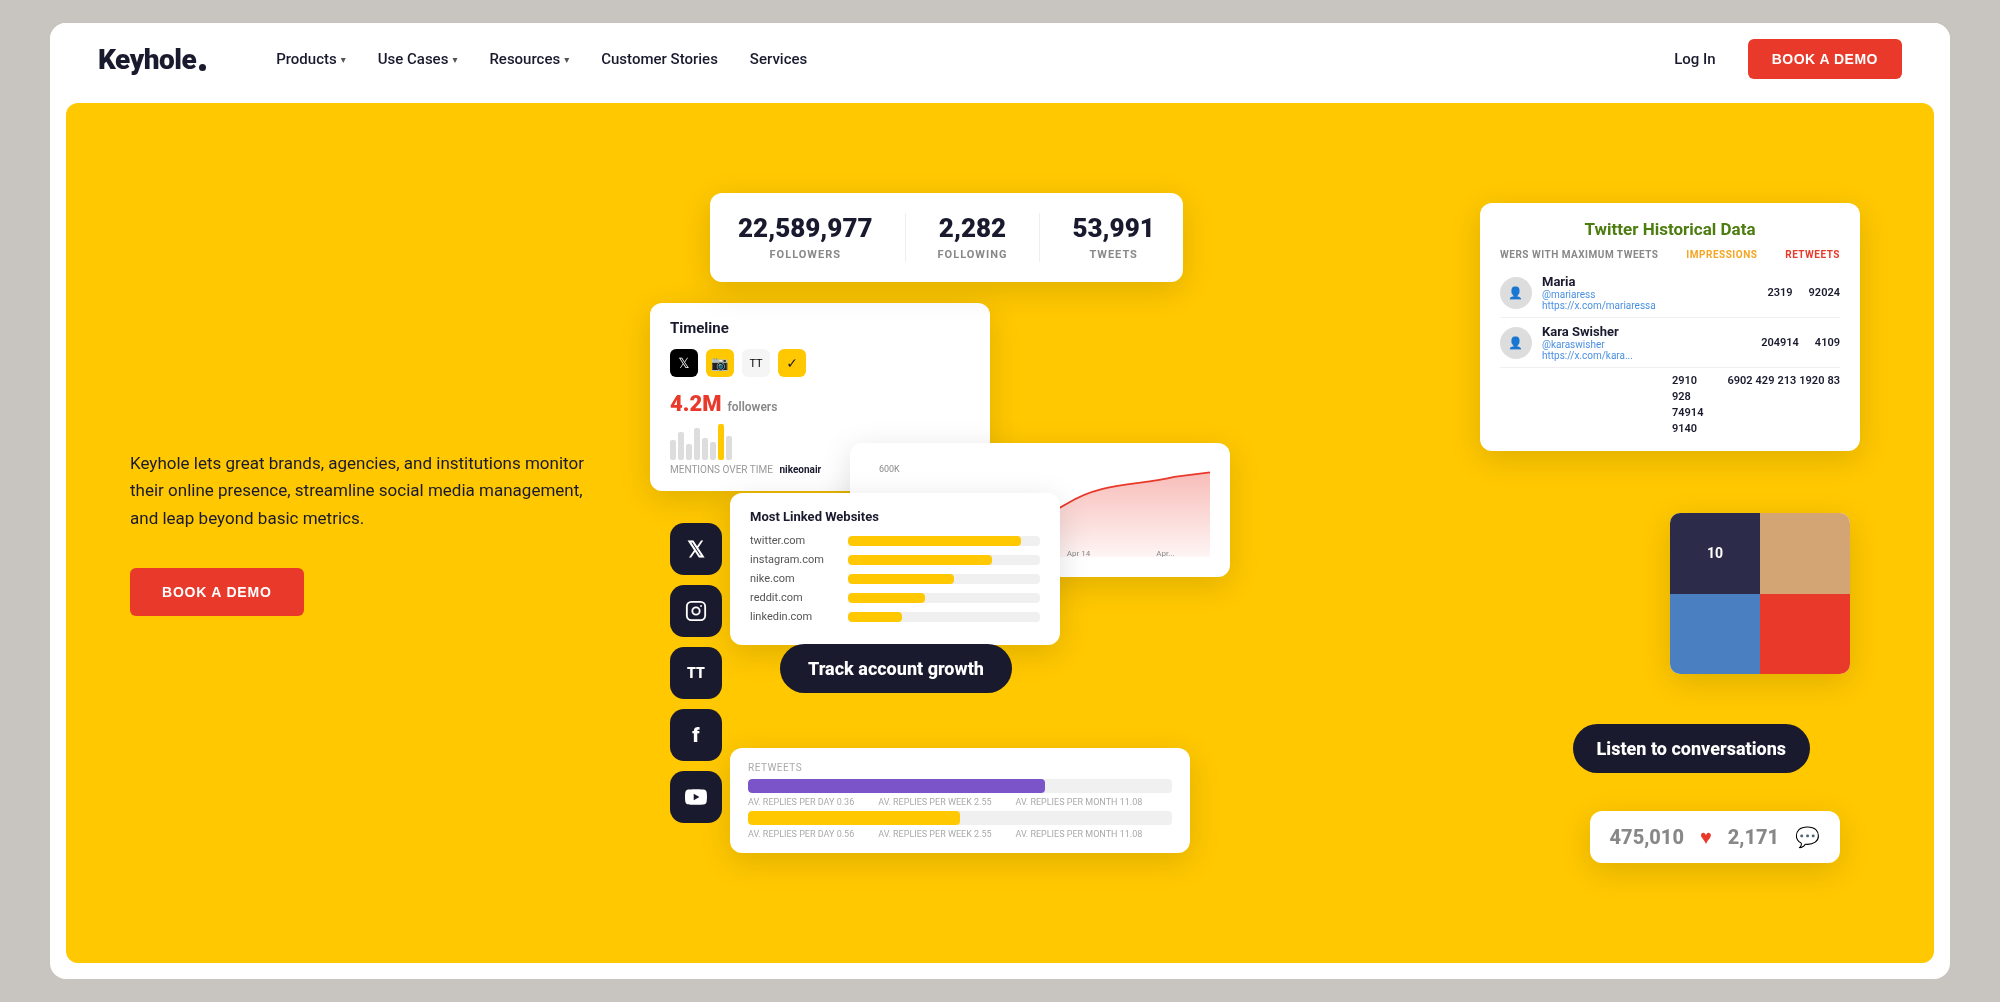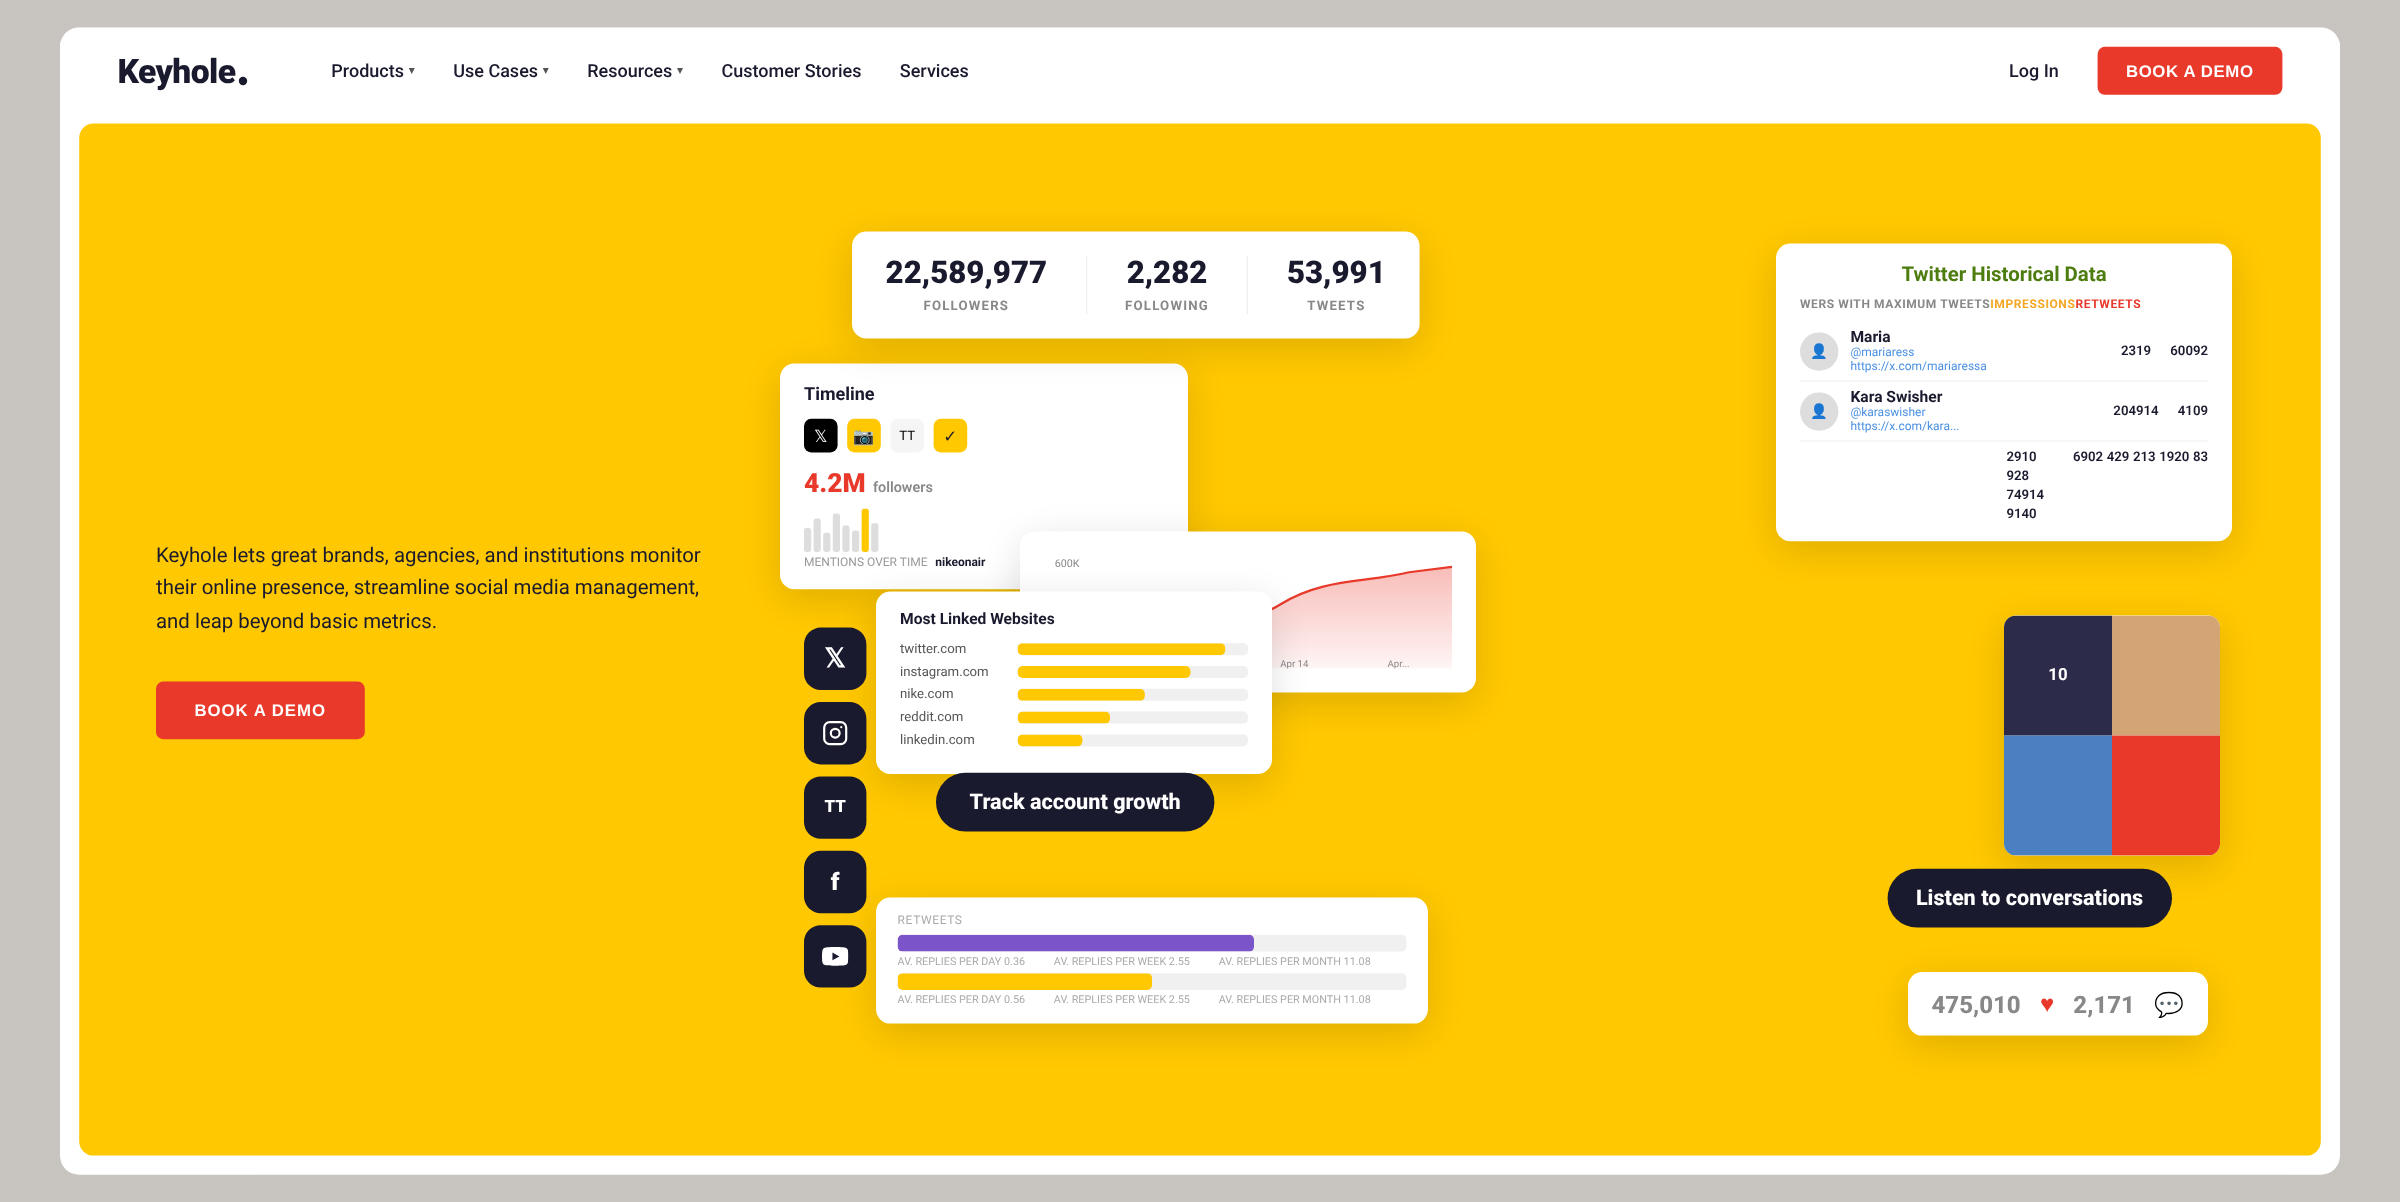--- a/index.html
+++ b/index.html
@@ -254,20 +254,21 @@
     }
     .hist-title {
       font-size: 17px;
       font-weight: 700;
       color: #4d7c0f;
       text-align: center;
       margin-bottom: 10px;
     }
     .hist-subheader {
       display: flex;
+      justify-content: space-between;
       font-size: 10px;
       font-weight: 700;
       text-transform: uppercase;
       color: #888;
       letter-spacing: 0.5px;
       margin-bottom: 8px;
     }
     .hist-retweets { color: #e8392a; }
     .hist-impressions { color: #f5a623; }
     .hist-row {
@@ -404,21 +405,21 @@
     }
     .sbc-bar-wrap { height: 14px; background: #f0f0f0; border-radius: 4px; overflow: hidden; margin: 4px 0; }
     .sbc-bar { height: 100%; border-radius: 4px; }
     .sbc-purple { background: #7b54c9; }
     .sbc-yellow { background: #FFC800; }
     
     .photo-card {
       top: 340px;
       right: 20px;
       width: 180px;
-      height: 200px;
+      height: 161px;
       z-index: 5;
       border-radius: 10px;
       overflow: hidden;
       display: flex;
       flex-wrap: wrap;
       align-items: flex-end;
     }
     .photo-item {
       width: 50%;
       height: 50%;
@@ -542,21 +543,21 @@
         </div>
         <div class="hist-row">
           <div class="hist-avatar">👤</div>
           <div class="hist-user-info">
             <div class="hist-name">Maria</div>
             <div class="hist-handle">@mariaress</div>
             <div class="hist-handle">https://x.com/mariaressa</div>
           </div>
           <div class="hist-nums">
             <span>2319</span>
-            <span>60092</span>
+            <span>92024</span>
           </div>
         </div>
         <div class="hist-row">
           <div class="hist-avatar">👤</div>
           <div class="hist-user-info">
             <div class="hist-name">Kara Swisher</div>
             <div class="hist-handle">@karaswisher</div>
             <div class="hist-handle">https://x.com/kara...</div>
           </div>
           <div class="hist-nums">

